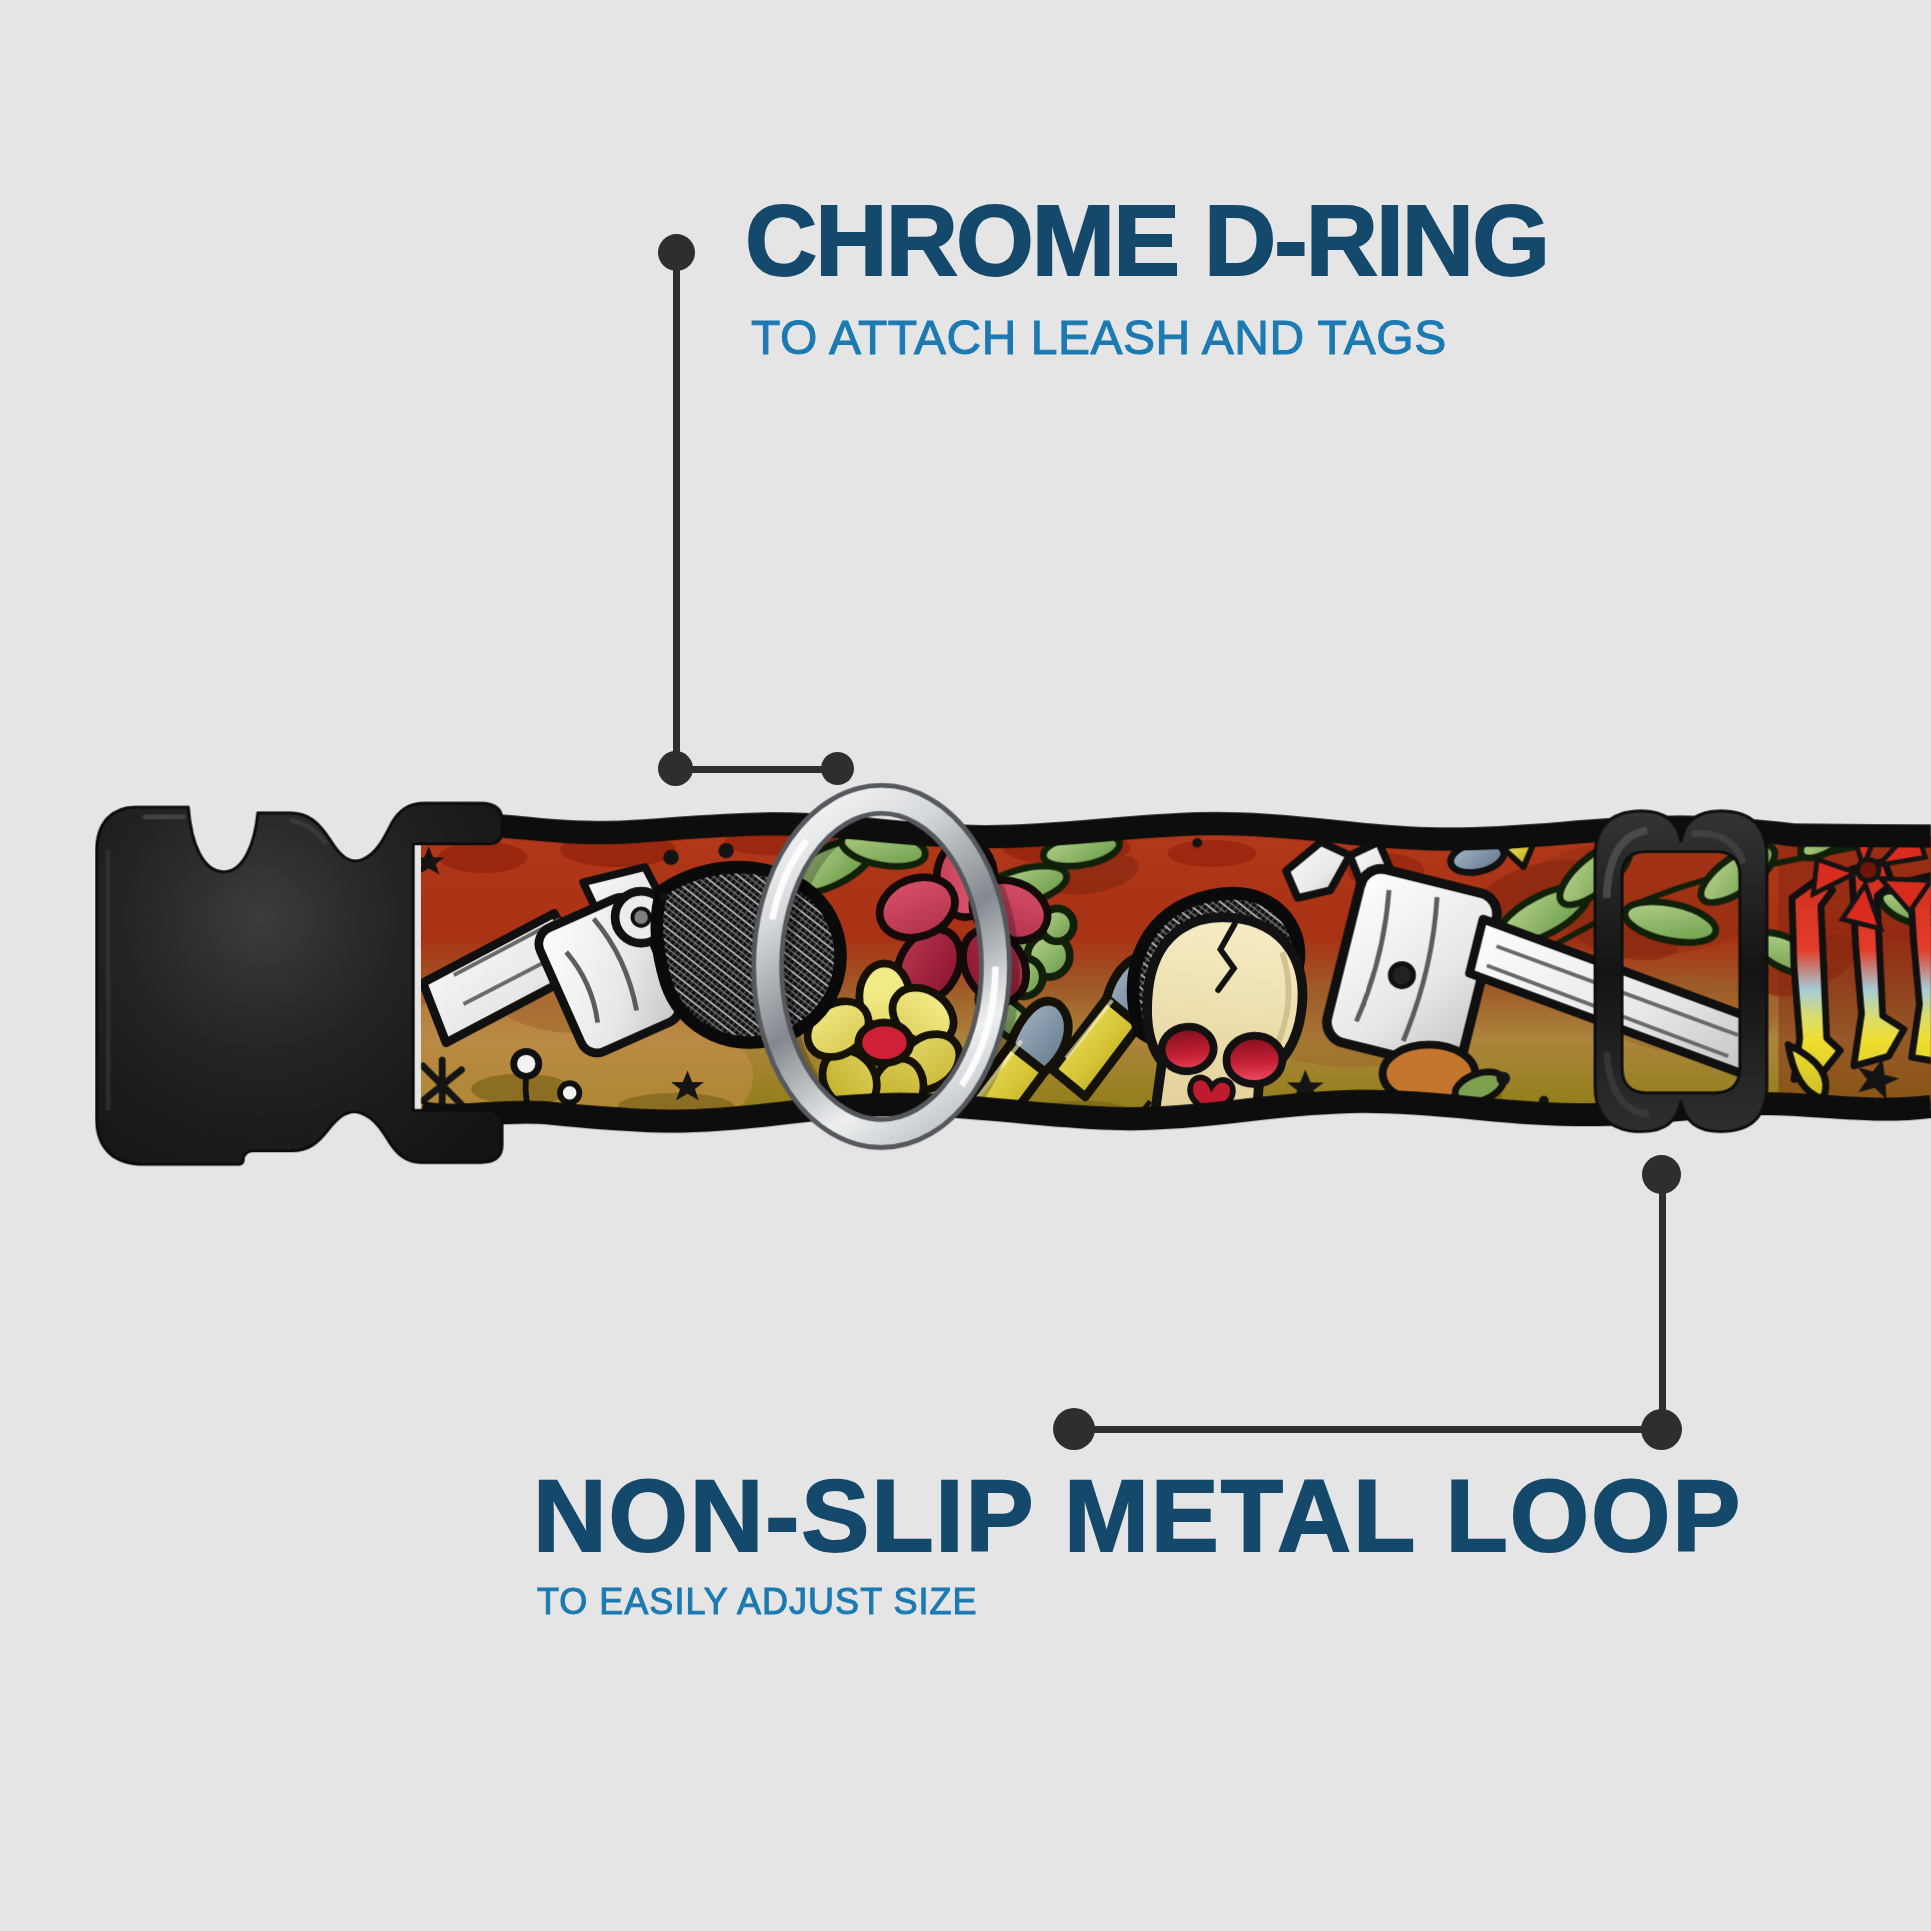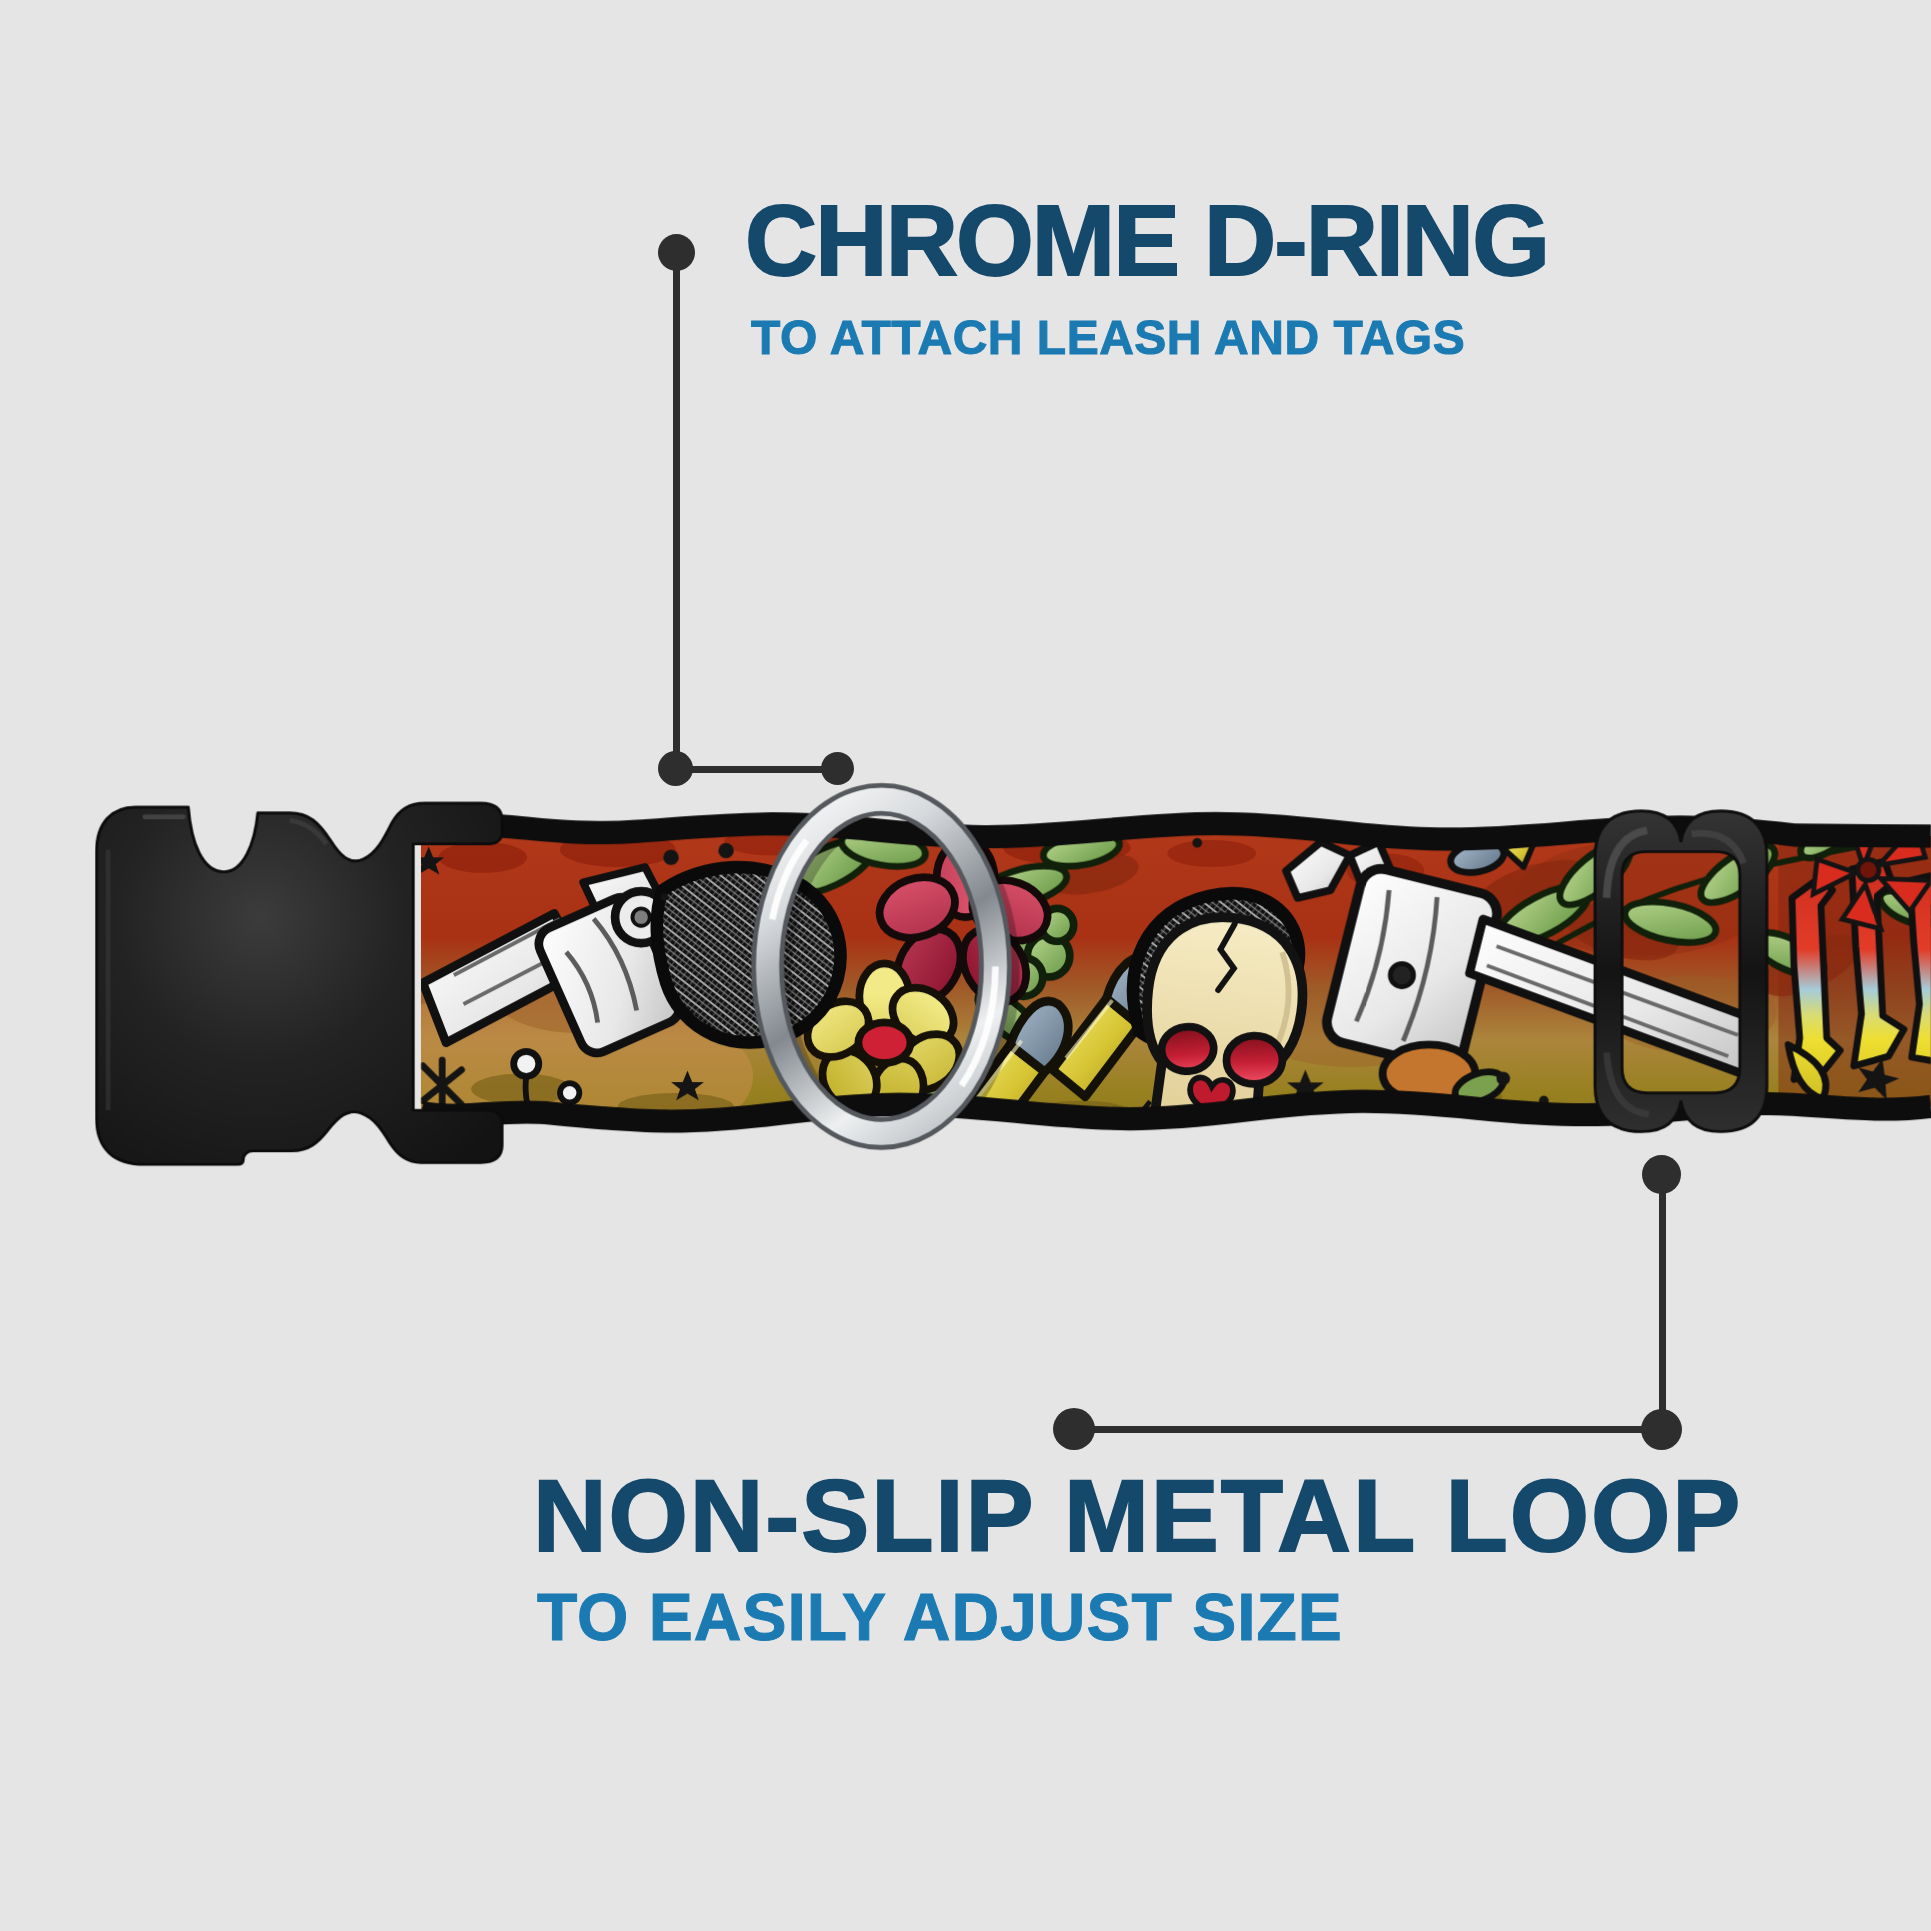--- a/index.html
+++ b/index.html
@@ -3,24 +3,24 @@
 <meta charset="utf-8">
 <style>
   html,body{margin:0;padding:0;background:#ffffff;}
   .stage{position:relative;width:1931px;height:1931px;background:#e5e5e5;overflow:hidden;
          font-family:"Liberation Sans", sans-serif;}
   .collar-svg{position:absolute;left:0;top:0;width:1931px;height:1931px;}
   .callout-dot{position:absolute;border-radius:50%;background:#2e2e2e;}
   .callout-line{position:absolute;background:#2e2e2e;}
   .t-title{position:absolute;font-weight:700;color:#15496b;font-size:100px;line-height:1;
            letter-spacing:-1.9px;-webkit-text-stroke:1.9px #15496b;white-space:nowrap;}
-  .t-sub{position:absolute;font-weight:700;color:#1b7ab2;font-size:48px;line-height:1;
+  .t-sub{position:absolute;font-weight:400;color:#1b7ab2;font-size:48px;line-height:1;
          letter-spacing:0.5px;-webkit-text-stroke:1px #1b7ab2;white-space:nowrap;}
   #bottom-title{left:533px;top:1465px;font-size:102px;letter-spacing:1.9px;}
-  #bottom-sub{left:537px;top:1584px;font-size:66px;letter-spacing:1px;}
+  #bottom-sub{left:537px;top:1584px;font-size:36px;letter-spacing:1px;}
   #top-title{left:745px;top:190px;}
   #top-sub{left:751px;top:314px;}
 </style>
 </head>
 <body>
 
 <div class="stage">
 
   <svg class="collar-svg" viewBox="0 0 2000 2000">
     <defs>

